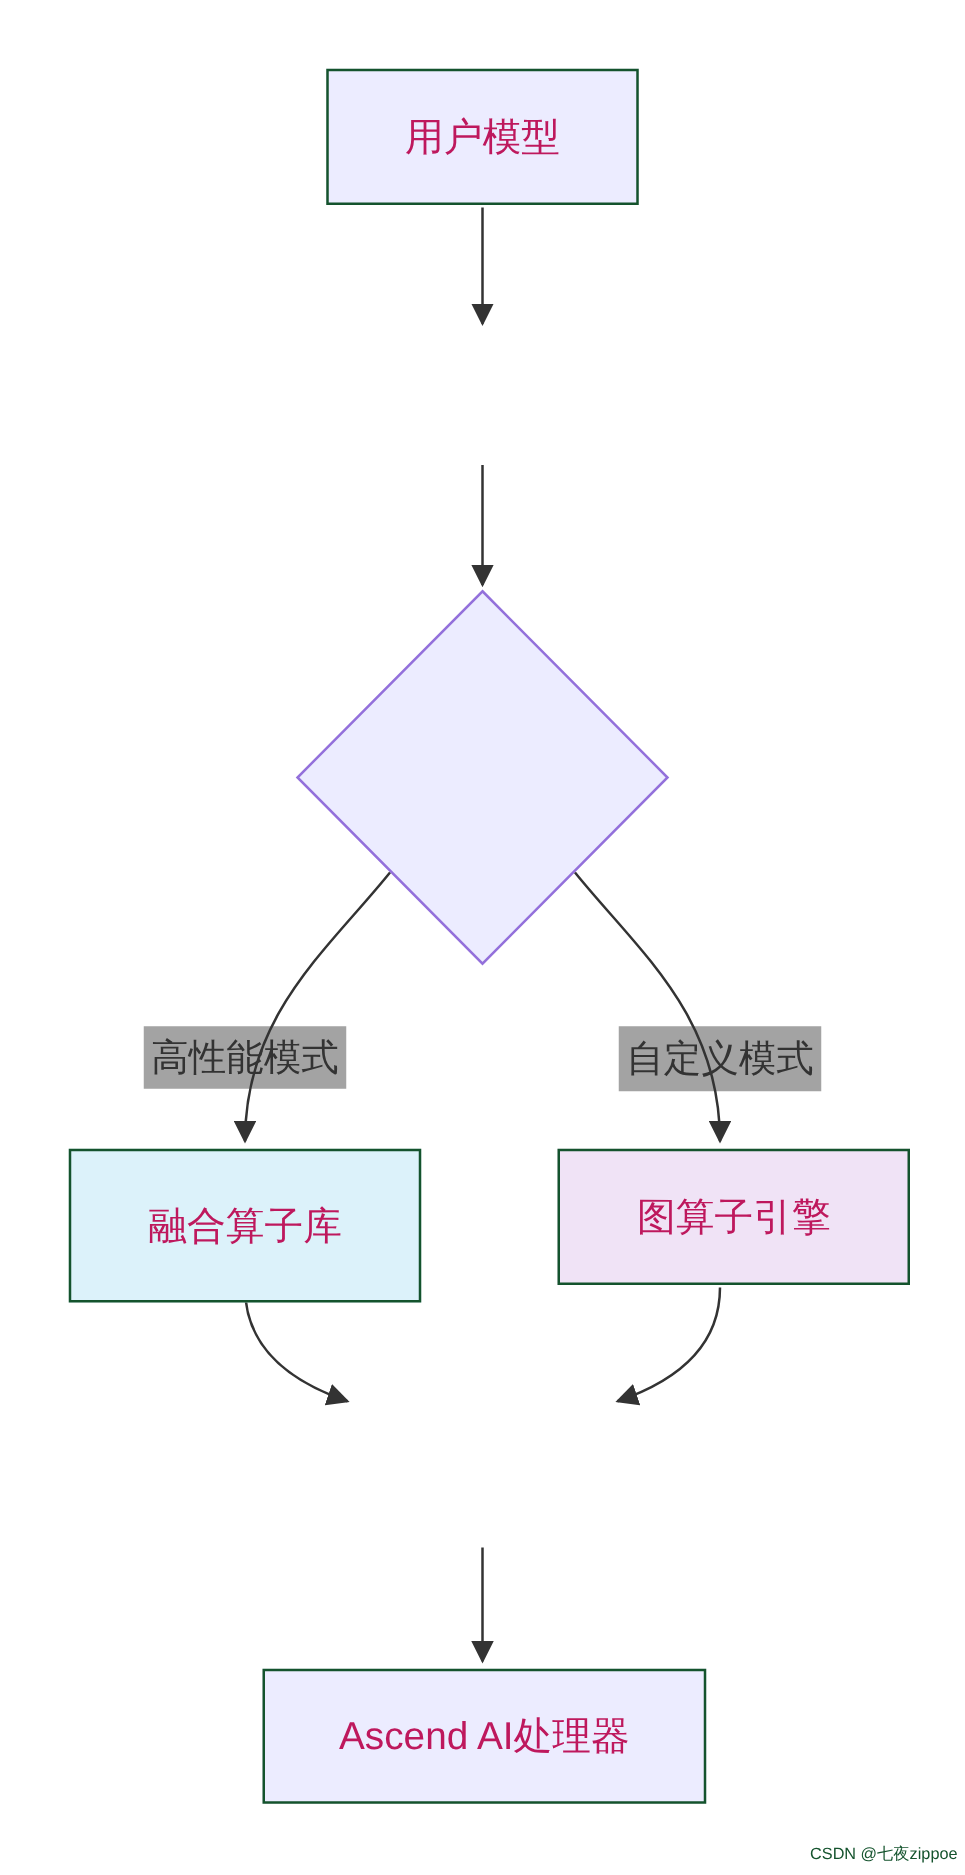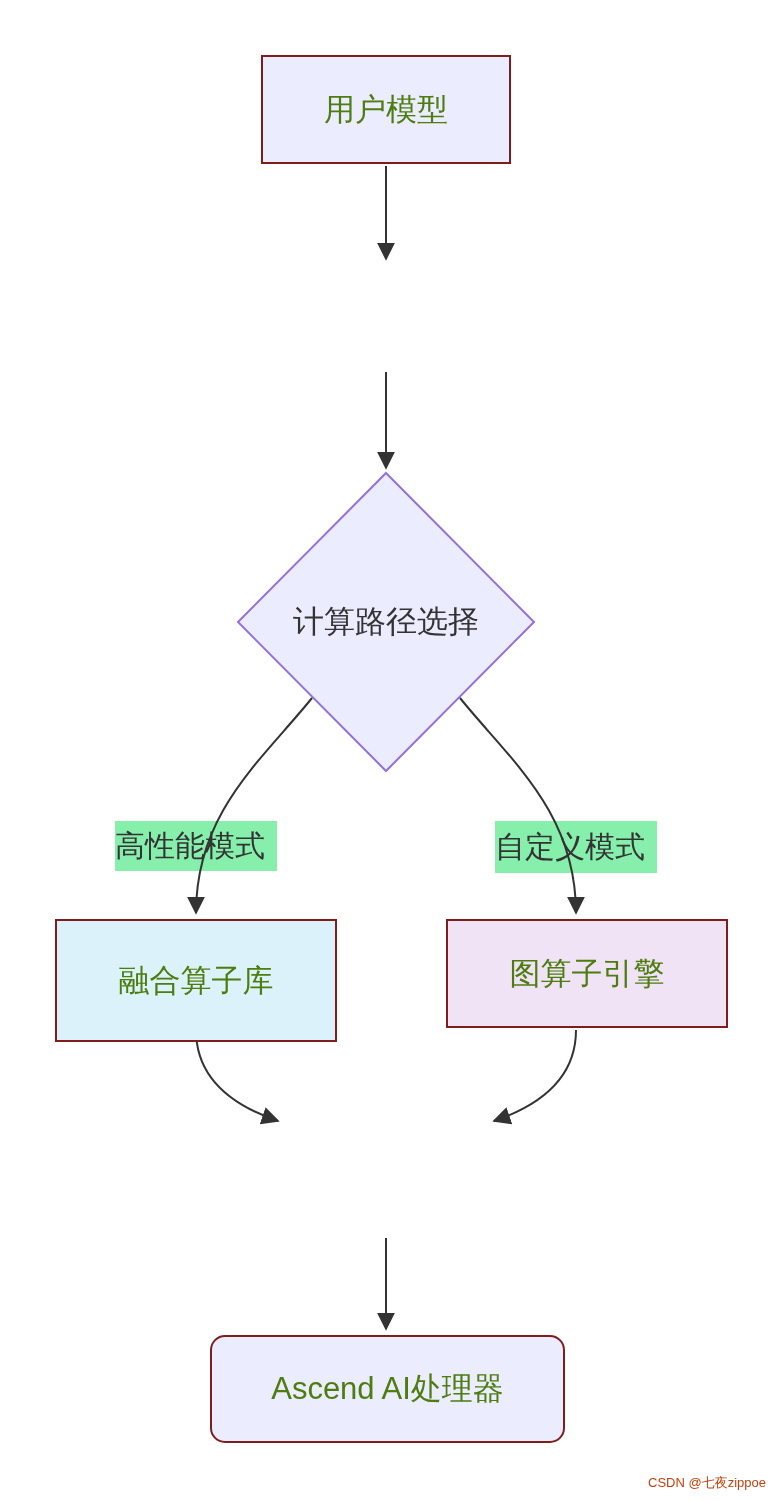--- a/index.html
+++ b/index.html
@@ -20,59 +20,59 @@
     left: 0; top: 0;
     width: 772px; height: 1500px;
     z-index: 2;
   }
   .node {
     position: absolute;
     box-sizing: border-box;
     display: flex;
     align-items: center;
     justify-content: center;
-    border: 2px solid #7f1d1d;
-    color: #4d7c0f;
+    border: 2px solid #14532d;
+    color: #be185d;
     font-size: 31px;
     z-index: 3;
     white-space: nowrap;
   }
   .node-user    { left: 261px; top: 55px;   width: 250px; height: 109px; background: #ECECFF; }
   .node-atb     { left: 282px; top: 263px;  width: 206px; height: 107px; background: #ECECFF; border-radius: 14px; }
   .node-fused   { left: 55px;  top: 919px;  width: 282px; height: 123px; background: #DCF2FA; }
   .node-graph   { left: 446px; top: 919px;  width: 282px; height: 109px; background: #F0E3F6; }
   .node-hal     { left: 246px; top: 1126px; width: 281px; height: 110px; background: #ECECFF; }
-  .node-ascend  { left: 210px; top: 1335px; width: 355px; height: 108px; background: #ECECFF; border-radius: 15px; }
+  .node-ascend  { left: 210px; top: 1335px; width: 355px; height: 108px; background: #ECECFF; }
   .diamond-label {
     position: absolute;
     left: 236px; top: 598px;
     width: 300px; height: 48px;
     display: flex; align-items: center; justify-content: center;
     color: #333333;
     font-size: 31px;
     z-index: 3;
     white-space: nowrap;
   }
   .edge-label {
     position: absolute;
     box-sizing: border-box;
-    display: flex; align-items: center; justify-content: flex-start;
-    background: #86efac;
+    display: flex; align-items: center; justify-content: center;
+    background: #a3a3a3;
     color: #333333;
     font-size: 30px;
     z-index: 1;
     white-space: nowrap;
   }
   .edge-label-left  { left: 115px; top: 821px; width: 162px; height: 50px; }
   .edge-label-right { left: 495px; top: 821px; width: 162px; height: 52px; }
   .watermark {
     position: absolute;
     right: 6px;
     bottom: 8px;
-    color: #c2410c;
+    color: #14532d;
     font-size: 13px;
     z-index: 4;
     white-space: nowrap;
   }
 </style>
 </head>
 <body>
 
 <div class="canvas">
 
@@ -92,23 +92,20 @@
     <path d="M196,1030 C196,1080 234,1106 278,1121" fill="none" stroke="#333333" stroke-width="2" marker-end="url(#arrow)"></path>
     <path d="M576,1030 C576,1080 538,1106 494,1121" fill="none" stroke="#333333" stroke-width="2" marker-end="url(#arrow)"></path>
     <path d="M386,1238 L386,1329" fill="none" stroke="#333333" stroke-width="2" marker-end="url(#arrow)"></path>
   </svg>
 
   <div class="node node-user">
     <span>用户模型</span>
   </div>
 
 
-  <div class="diamond-label">
-    <span>计算路径选择</span>
-  </div>
 
   <div class="edge-label edge-label-left">
     <span>高性能模式</span>
   </div>
   <div class="edge-label edge-label-right">
     <span>自定义模式</span>
   </div>
 
   <div class="node node-fused">
     <span>融合算子库</span>

